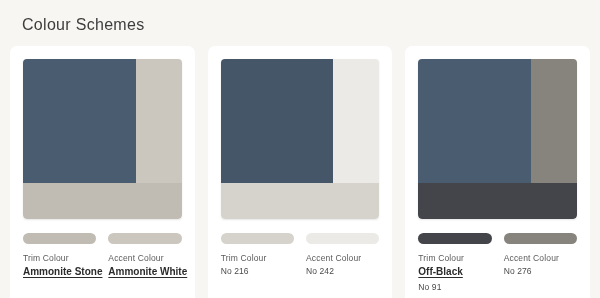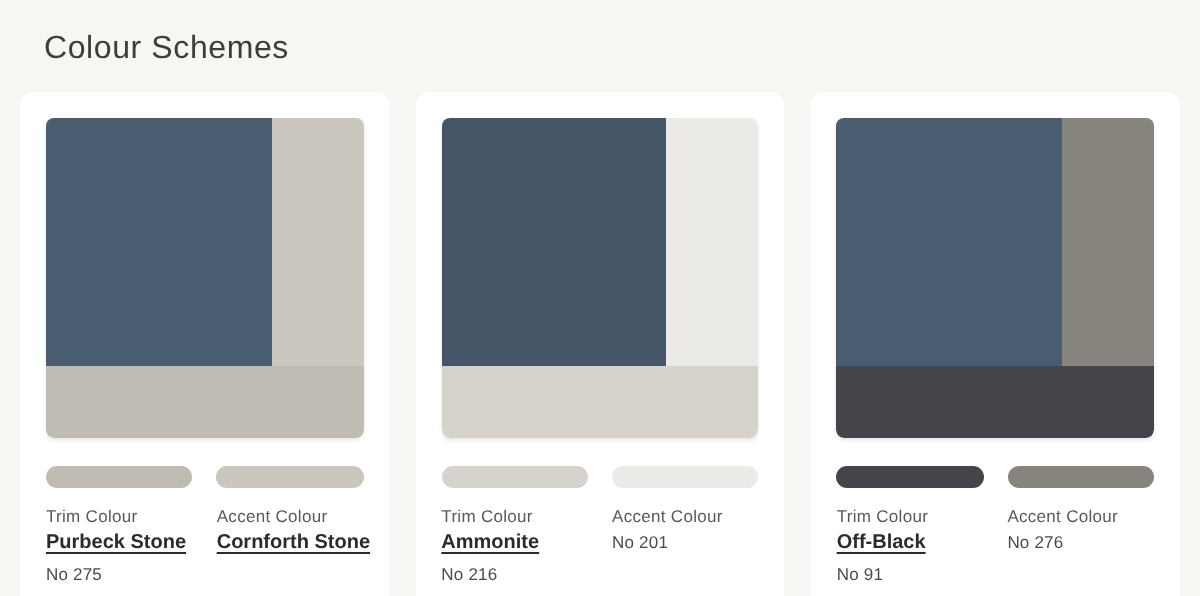--- a/index.html
+++ b/index.html
@@ -146,48 +146,46 @@
     <div class="scheme-card">
       <div class="swatch-visual">
         <div class="swatch-main" style="background:#4a5c70;"></div>
         <div class="swatch-accent" style="background:#cbc7bf;"></div>
         <div class="swatch-band" style="background:#c0bcb4;"></div>
       </div>
       <div class="colour-cols">
         <div class="colour-col">
           <div class="colour-pill" style="background:#c0bcb4;"></div>
           <div class="colour-role">Trim Colour</div>
-          <div class="colour-name">Purbeck Stone</div>
-          <div class="colour-number">No 275</div>
+          <div class="colour-name">Ammonite Stone</div>
         </div>
         <div class="colour-col">
           <div class="colour-pill" style="background:#cbc7bf;"></div>
           <div class="colour-role">Accent Colour</div>
-          <div class="colour-name">Cornforth Stone</div>
+          <div class="colour-name">Ammonite White</div>
         </div>
       </div>
     </div>
 
     <div class="scheme-card">
       <div class="swatch-visual">
         <div class="swatch-main" style="background:#455668;"></div>
         <div class="swatch-accent" style="background:#eceae7;"></div>
         <div class="swatch-band" style="background:#d6d3cc;"></div>
       </div>
       <div class="colour-cols">
         <div class="colour-col">
           <div class="colour-pill" style="background:#d6d3cc;"></div>
           <div class="colour-role">Trim Colour</div>
-          <div class="colour-name">Ammonite</div>
           <div class="colour-number">No 216</div>
         </div>
         <div class="colour-col">
           <div class="colour-pill" style="background:#eceae7;"></div>
           <div class="colour-role">Accent Colour</div>
-          <div class="colour-number">No 201</div>
+          <div class="colour-number">No 242</div>
         </div>
       </div>
     </div>
 
     <div class="scheme-card">
       <div class="swatch-visual">
         <div class="swatch-main" style="background:#4a5c70;"></div>
         <div class="swatch-accent" style="background:#87847e;"></div>
         <div class="swatch-band" style="background:#43454a;"></div>
       </div>

